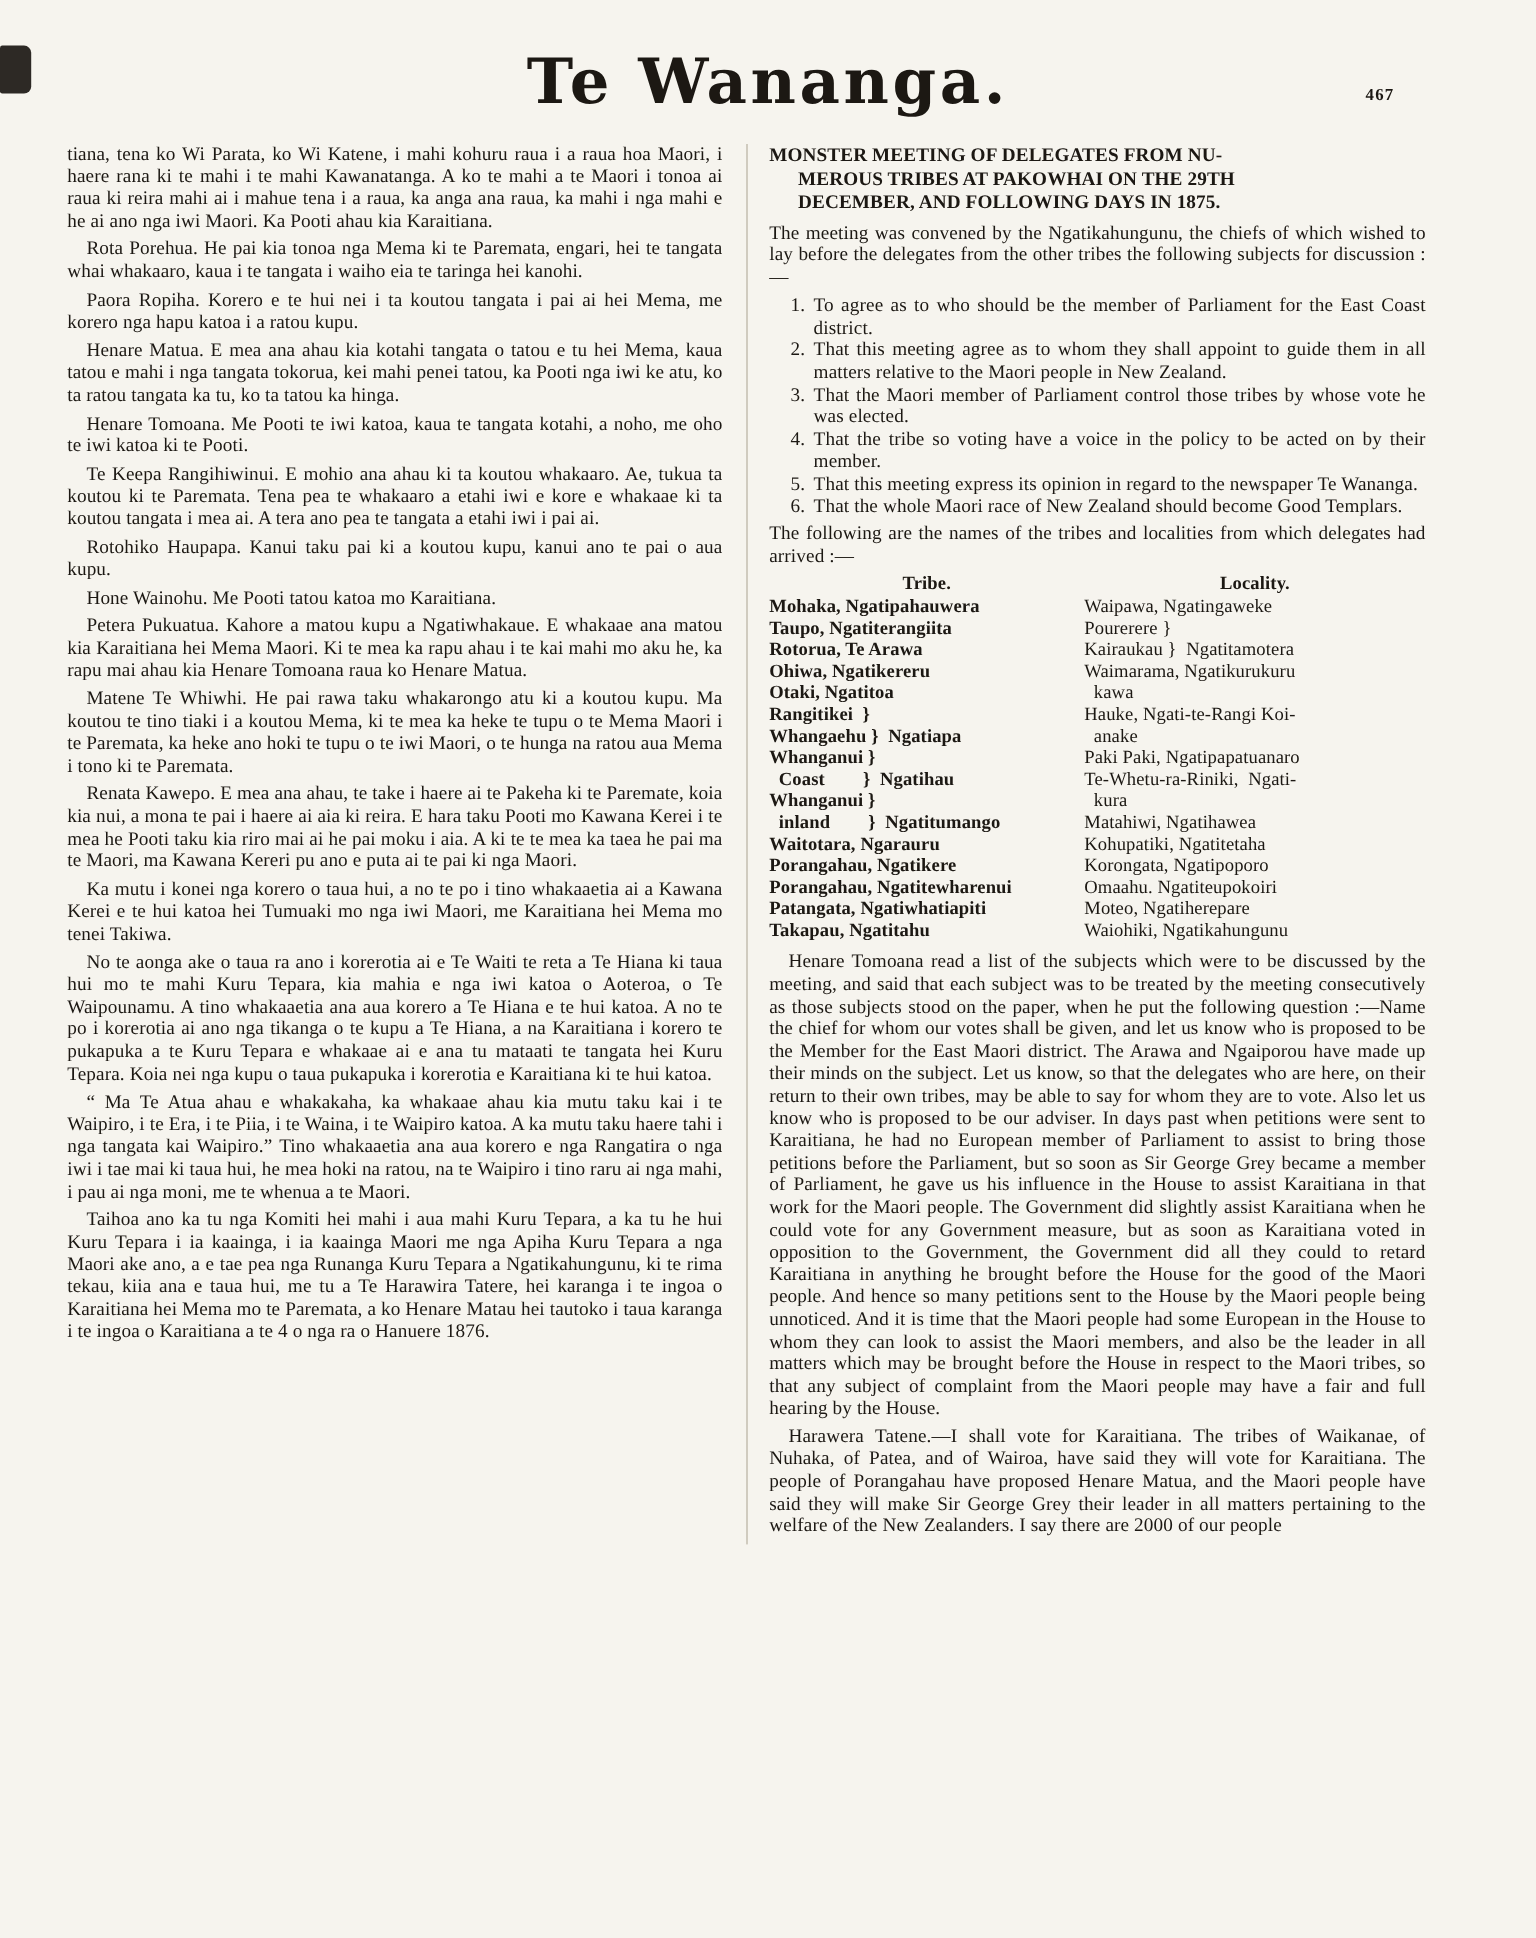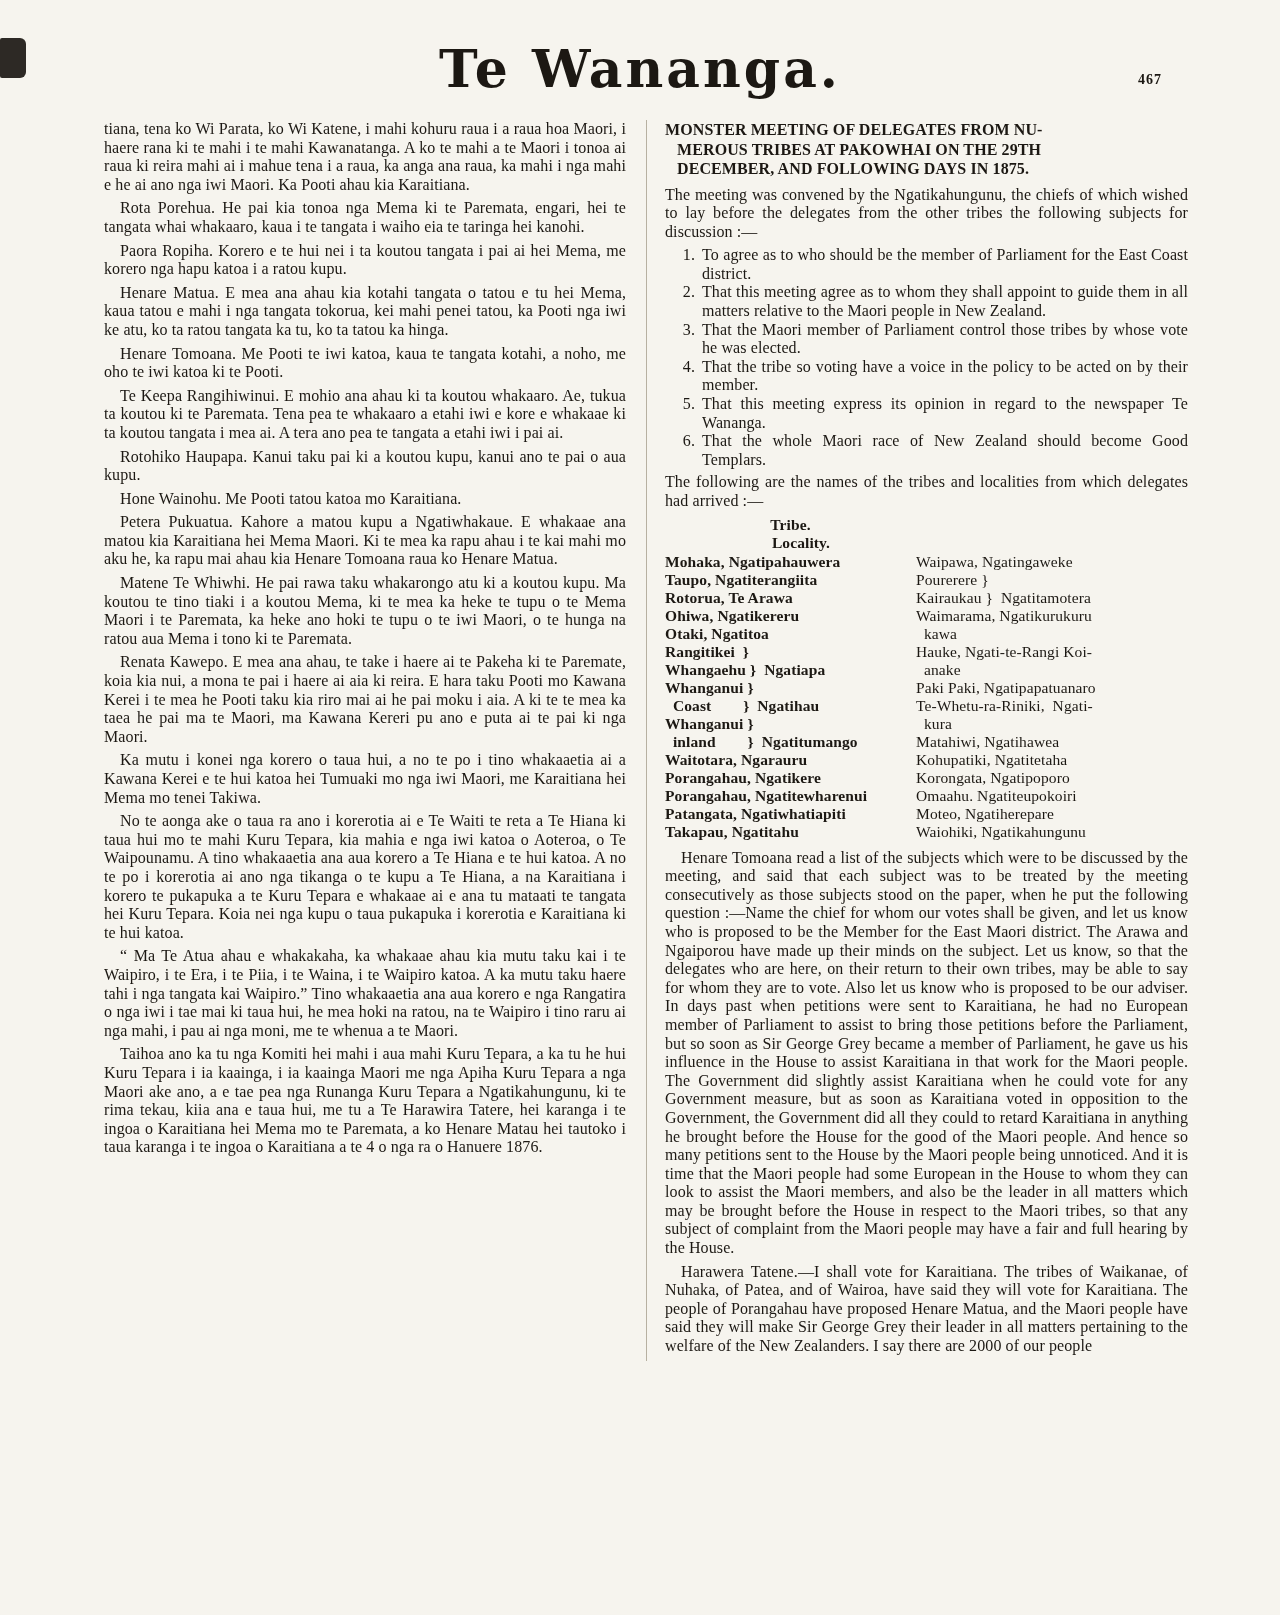--- a/index.html
+++ b/index.html
@@ -21,43 +21,43 @@
     text-align:center;
     font-size:52px;font-weight:bold;letter-spacing:3px;
     font-family:"DejaVu Serif","Liberation Serif",serif;
   }
   .page-number{
     position:absolute;right:118px;top:72px;
     font-size:14px;font-weight:bold;letter-spacing:1px;
   }
   .columns{
     display:flex;
-    padding:4px 92px 0 104px;
+    padding:4px 92px 0 56px;
     box-sizing:border-box;
   }
   .col{
     width:50%;
     font-size:16px;line-height:18.6px;
     text-align:justify;
     letter-spacing:.1px;
   }
   .col-left{padding-right:20px;box-sizing:border-box;}
   .col-right{padding-left:18px;box-sizing:border-box;border-left:1px solid #b7b0a1;}
   p{margin:0 0 5px 0;text-indent:16px;}
   p.noindent{text-indent:0;}
   .article-heading{font-weight:bold;margin:0 0 7px 0;line-height:19.5px;}
   .article-heading .hl{white-space:nowrap;}
-  .article-heading .hl-indent{margin-left:12px;}
+  .article-heading .hl-indent{margin-left:24px;}
   .subjects{margin:2px 0 4px 0;}
   .subject{display:flex;margin:0;}
   .subject .num{flex:none;width:30px;text-align:right;padding-right:7px;}
   .subject .text{flex:1;text-align:justify;}
   .table-intro{margin-top:2px;}
   .tribes-table{margin:4px 0 8px 0;font-size:15.5px;line-height:18px;}
-  .t-head{display:flex;font-weight:bold;margin-bottom:1px;flex-direction:column;}
+  .t-head{display:flex;font-weight:bold;margin-bottom:1px;}
   .t-head .th-tribe{width:48%;text-align:center;}
   .t-head .th-loc{width:52%;text-align:center;}
   .t-row{display:flex;}
   .t-tribe{width:48%;white-space:pre-wrap;font-weight:bold;}
   .t-loc{width:52%;white-space:pre-wrap;font-weight:normal;}
 </style>
 </head>
 <body>
 
 <div class="page">

